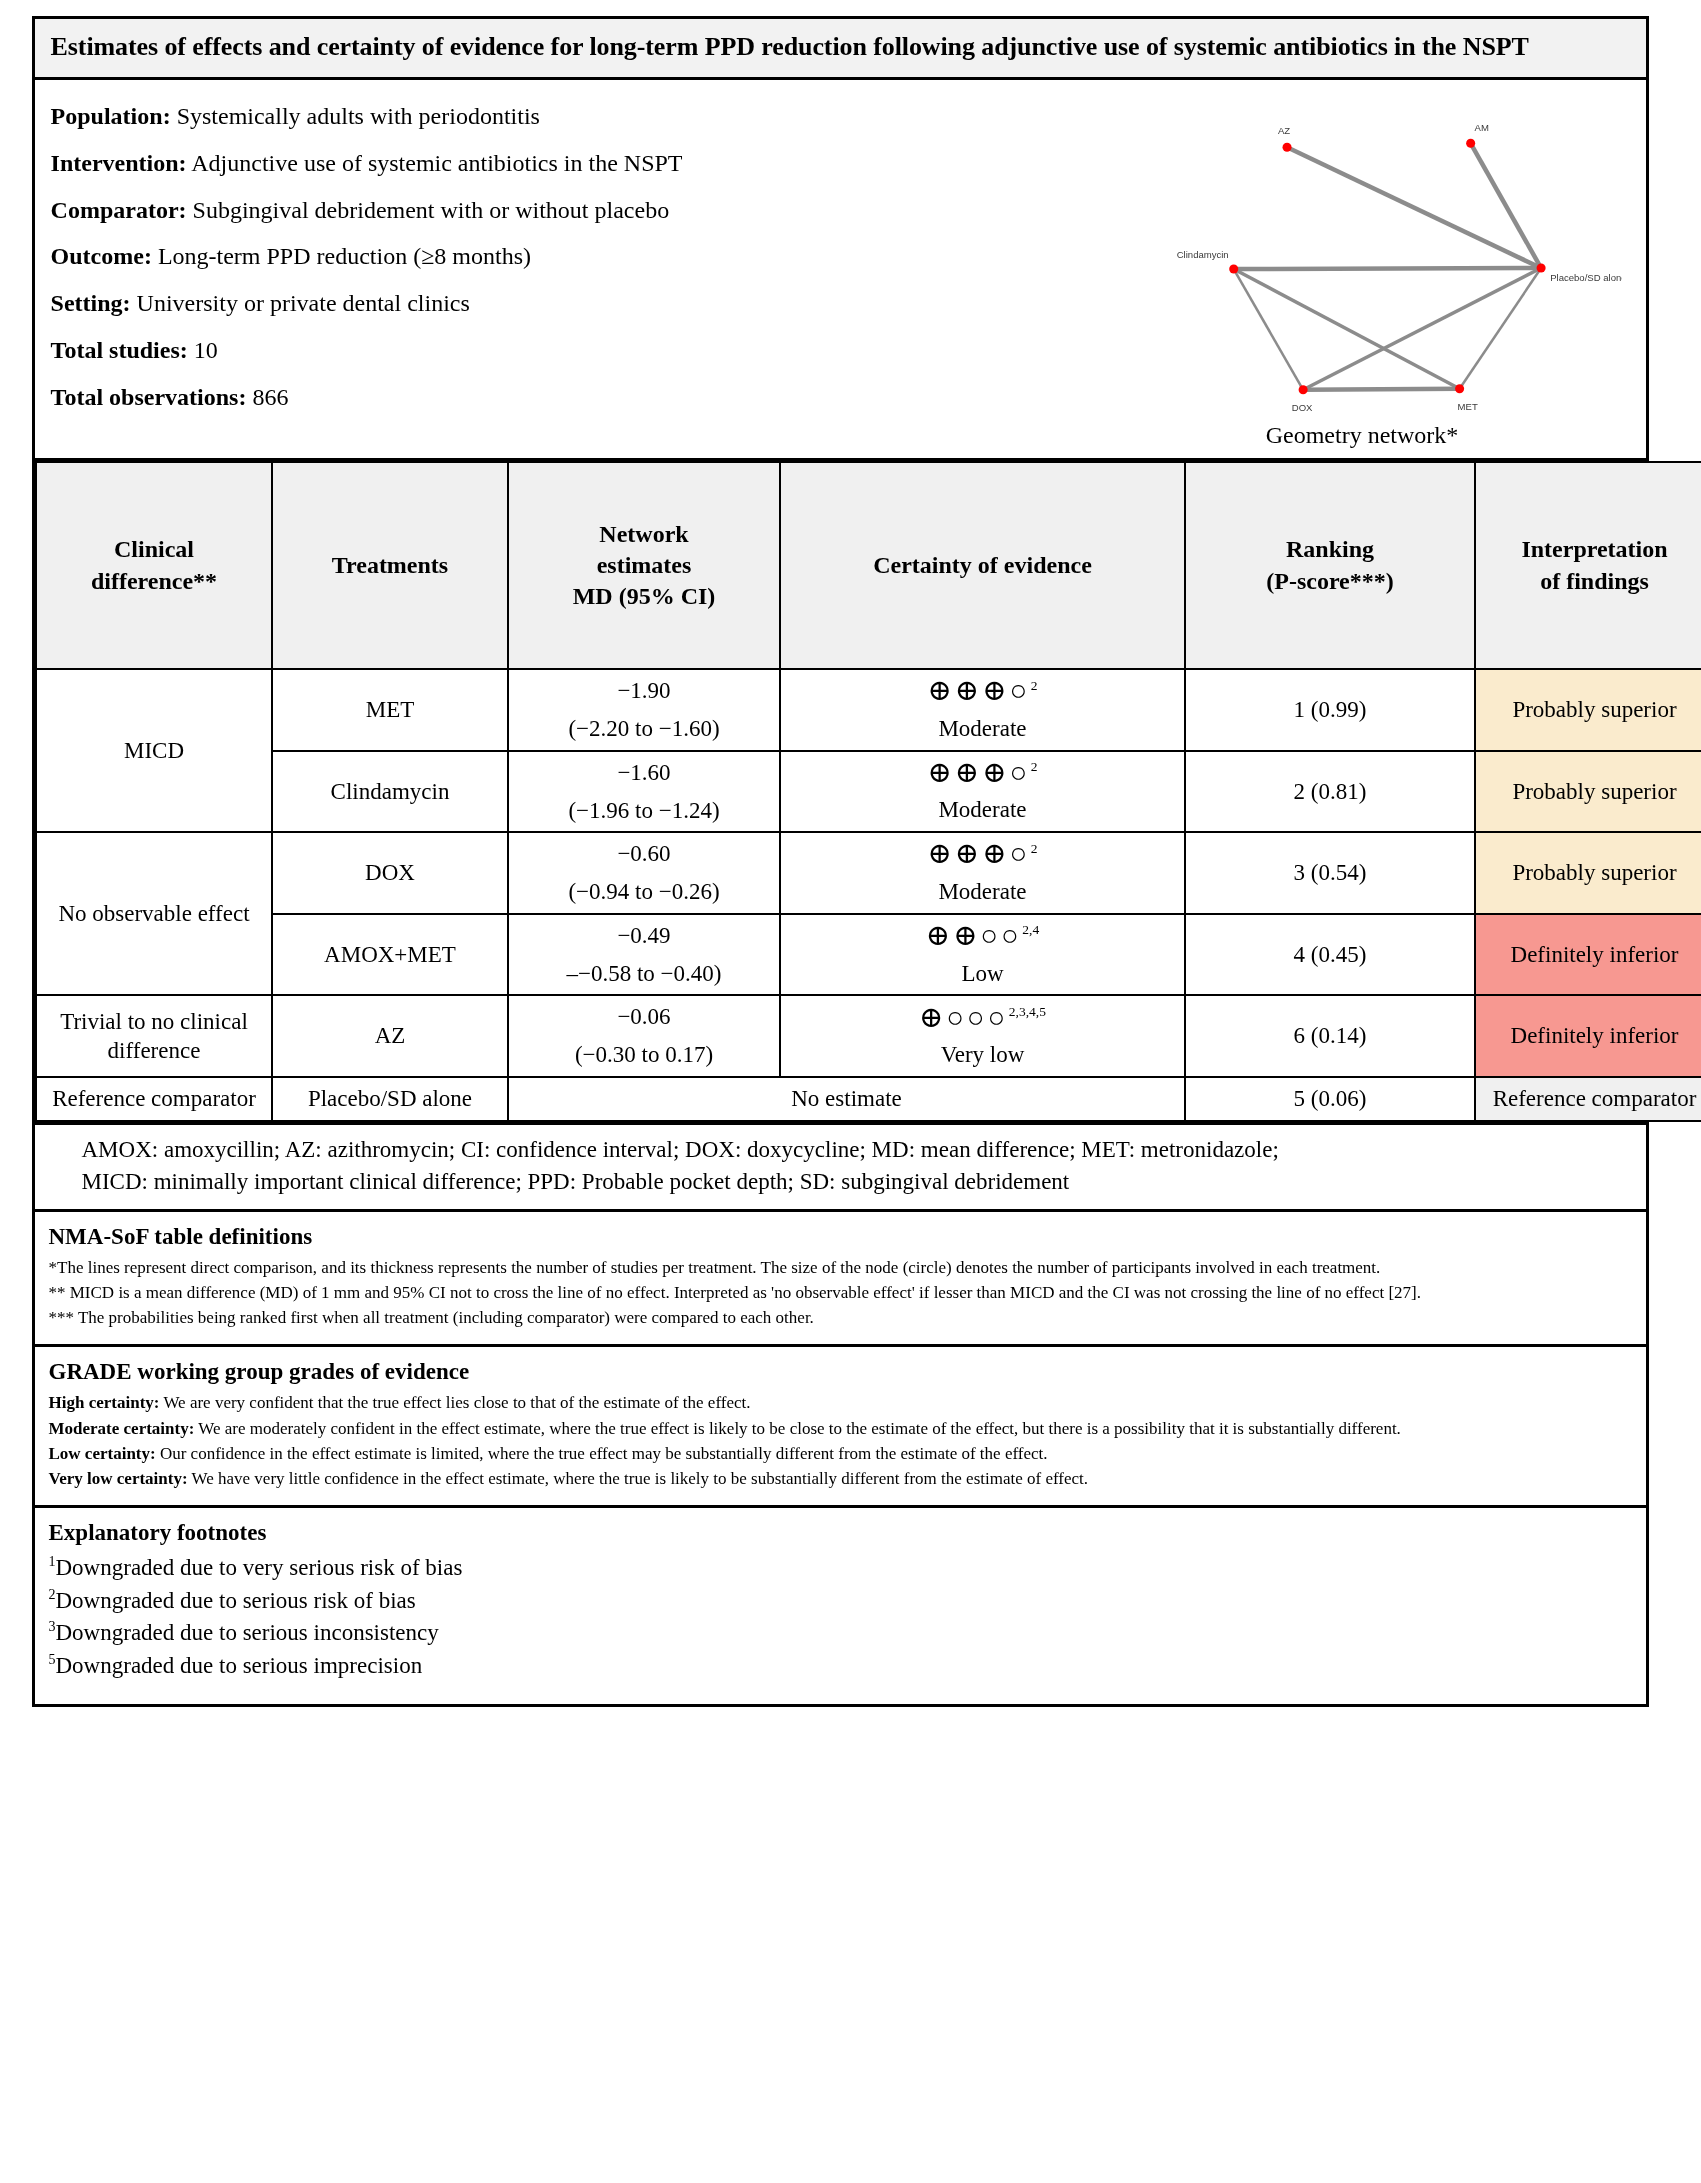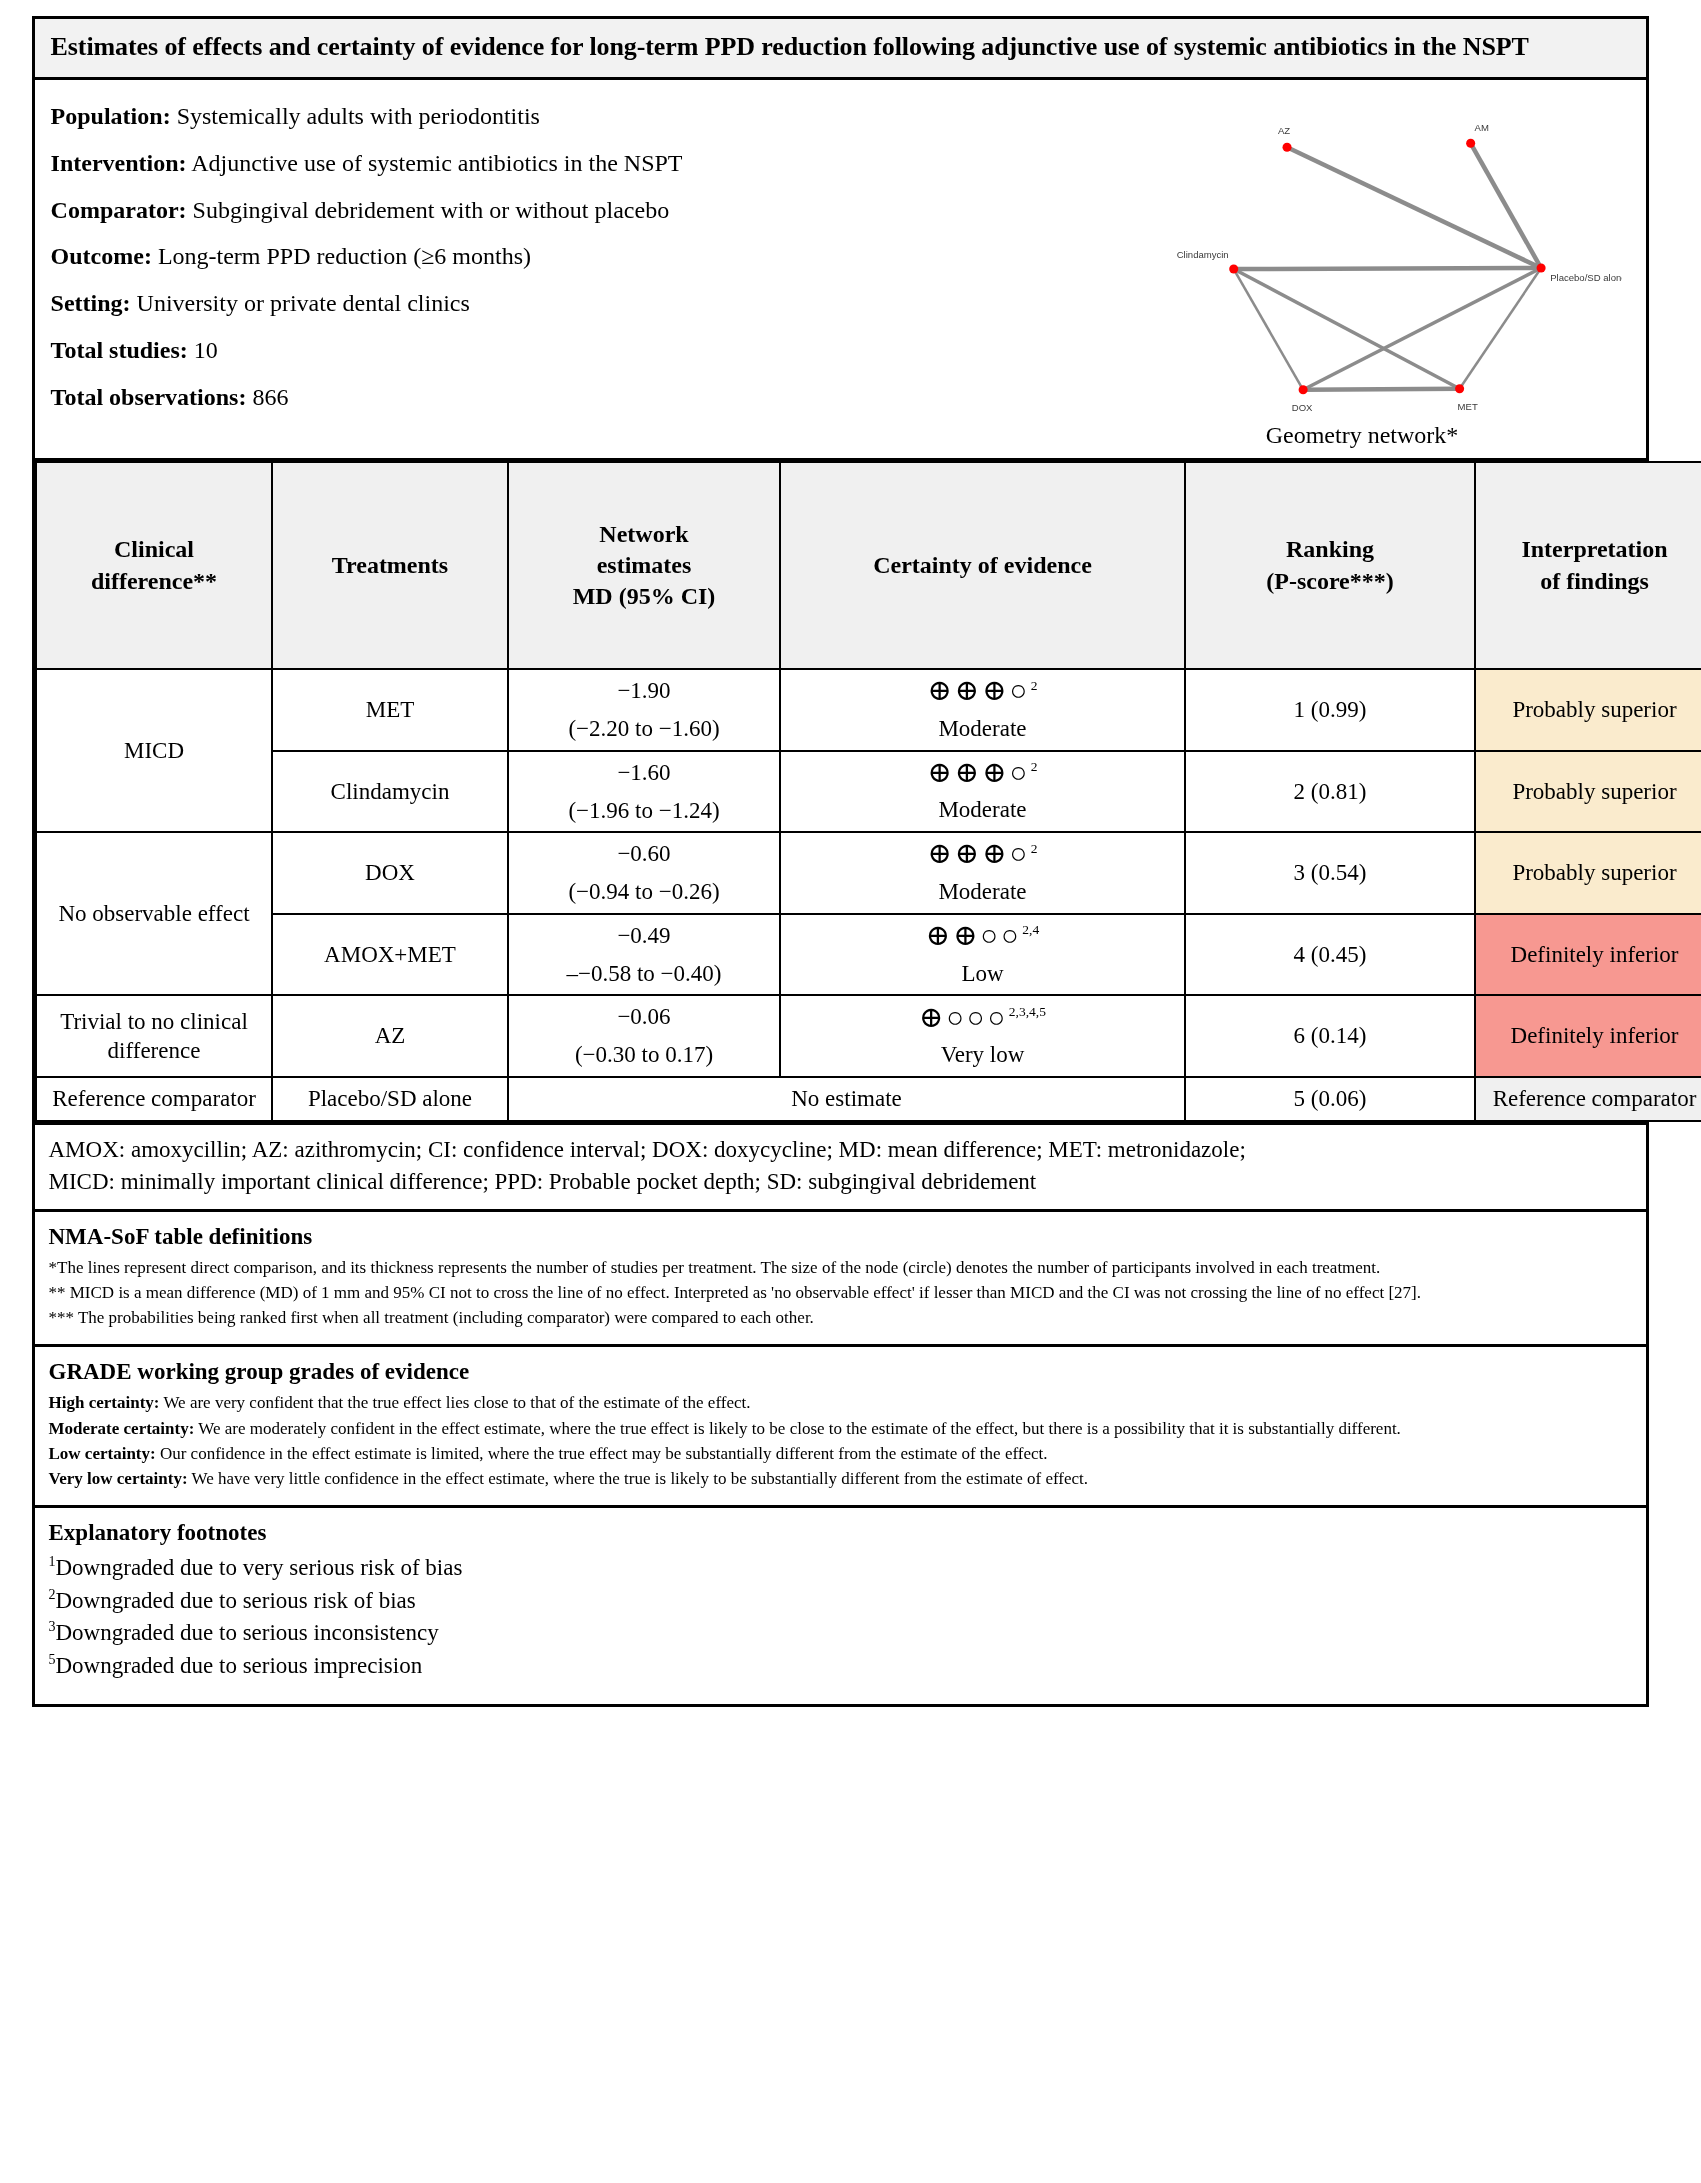--- a/index.html
+++ b/index.html
@@ -137,20 +137,21 @@
   .interp-inferior  { background: #f79891; }
   .interp-reference { background: #f0f0f0; }
 
   
   .abbr-band {
     padding: 9.3px 13.5px 11.4px 13.5px;
   }
   .abbr-line {
     font-size: 23px;
     line-height: 1.38;
+    margin-left: 33px;
   }
 
   .notes-heading {
     font-weight: bold;
     font-size: 23px;
     line-height: 1.34;
     margin-bottom: 3.1px;
   }
   .notes-para {
     font-size: 17px;
@@ -184,21 +185,21 @@
         <div class="pico-row">
           <span class="pico-label">Population:</span><span> Systemically adults with periodontitis</span>
         </div>
         <div class="pico-row">
           <span class="pico-label">Intervention:</span><span> Adjunctive use of systemic antibiotics in the NSPT</span>
         </div>
         <div class="pico-row">
           <span class="pico-label">Comparator:</span><span> Subgingival debridement with or without placebo</span>
         </div>
         <div class="pico-row">
-          <span class="pico-label">Outcome:</span><span> Long-term PPD reduction (≥6 months)</span>
+          <span class="pico-label">Outcome:</span><span> Long-term PPD reduction (≥8 months)</span>
         </div>
         <div class="pico-row">
           <span class="pico-label">Setting:</span><span> University or private dental clinics</span>
         </div>
         <div class="pico-row">
           <span class="pico-label">Total studies:</span><span>  10</span>
         </div>
         <div class="pico-row">
           <span class="pico-label">Total observations:</span><span> 866</span>
         </div>

